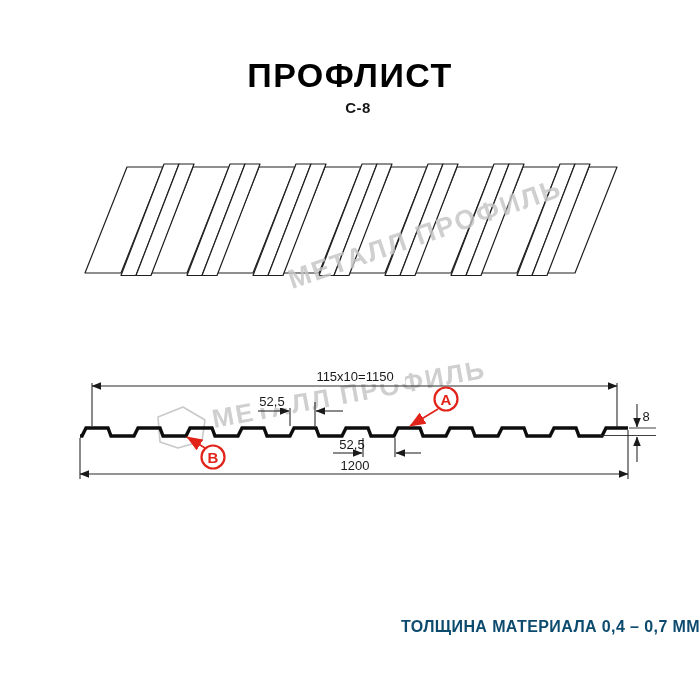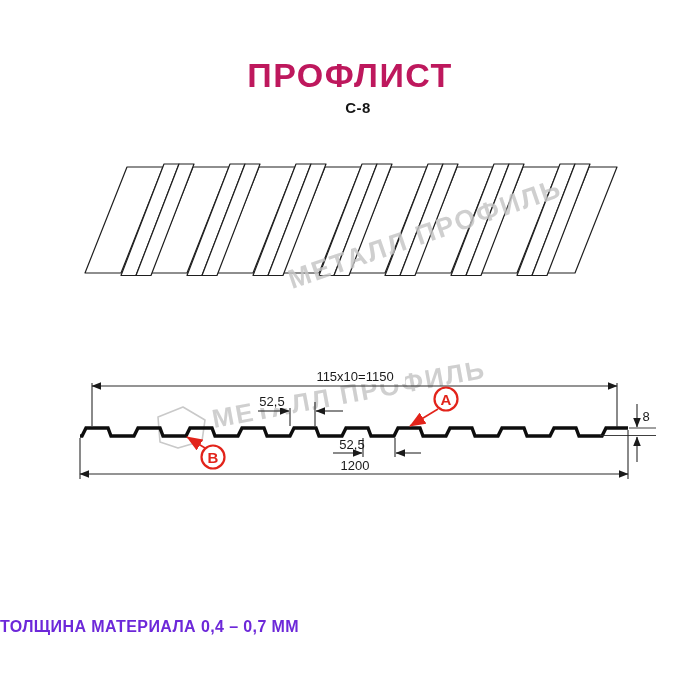--- a/index.html
+++ b/index.html
@@ -2,29 +2,29 @@
 <html><head>
 <meta charset="utf-8">
 <style>
   html,body{margin:0;padding:0;background:#ffffff;}
   .page{
     width:700px;height:700px;position:relative;background:#ffffff;
     font-family:"Liberation Sans",sans-serif;overflow:hidden;
   }
   .title{
     position:absolute;top:56px;left:0;width:700px;text-align:center;
-    font-size:34px;font-weight:bold;letter-spacing:1.5px;color:#be185d;
+    font-size:34px;font-weight:bold;letter-spacing:1.5px;color:#000000;
   }
   .subtitle{
     position:absolute;top:99px;left:8px;width:700px;text-align:center;
     font-size:15px;font-weight:bold;letter-spacing:0.5px;color:#141414;
   }
   .footer-note{
-    position:absolute;top:618px;left:0;width:700px;text-align:left;
-    font-size:16px;font-weight:bold;letter-spacing:0.4px;color:#6d28d9;
+    position:absolute;top:618px;left:0;width:700px;text-align:right;
+    font-size:16px;font-weight:bold;letter-spacing:0.4px;color:#0c4a6e;
   }
   svg{position:absolute;left:0;top:0;}
   .dim-label{font-size:13px;fill:#1a1a1a;}
   .red-label{font-size:15px;font-weight:bold;fill:#e2231a;}
   .wm{font-size:27px;font-weight:bold;fill:#c5c5c5;opacity:.82;letter-spacing:2px;}
 </style>
 </head>
 <body>
 
 <div class="page">

